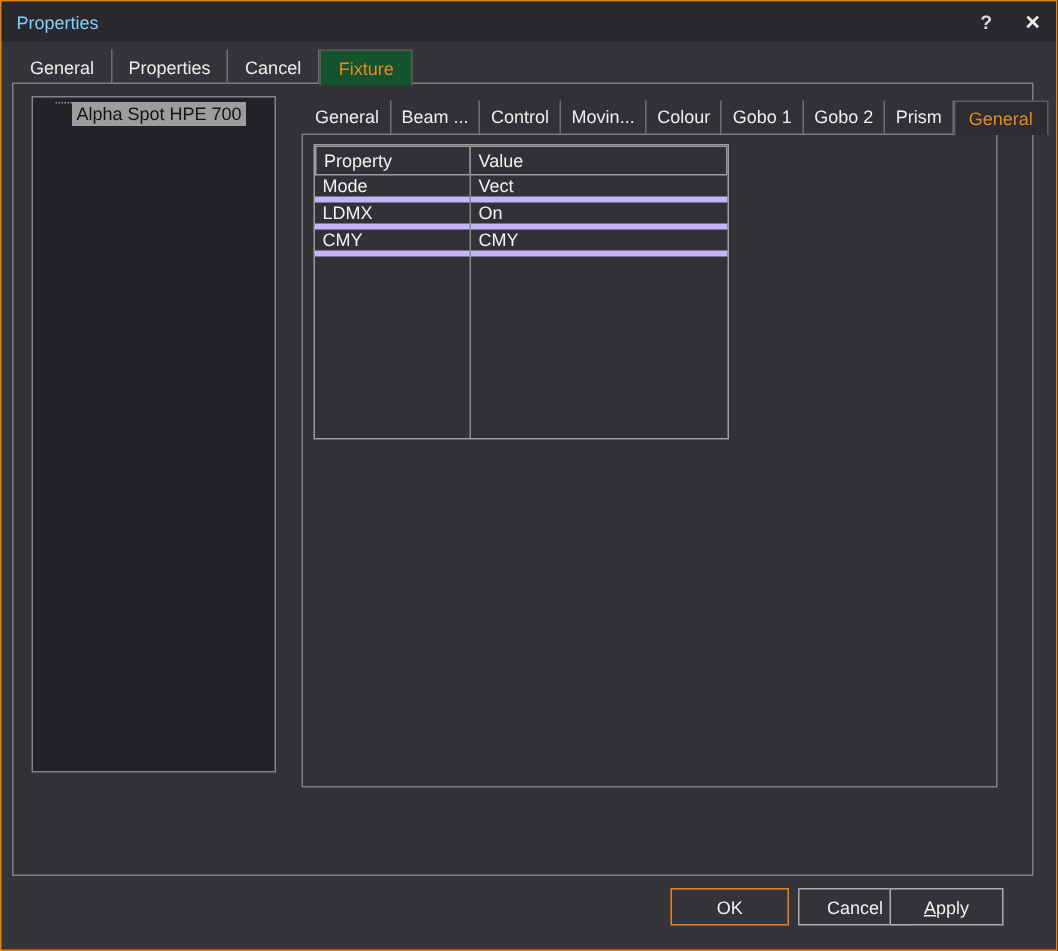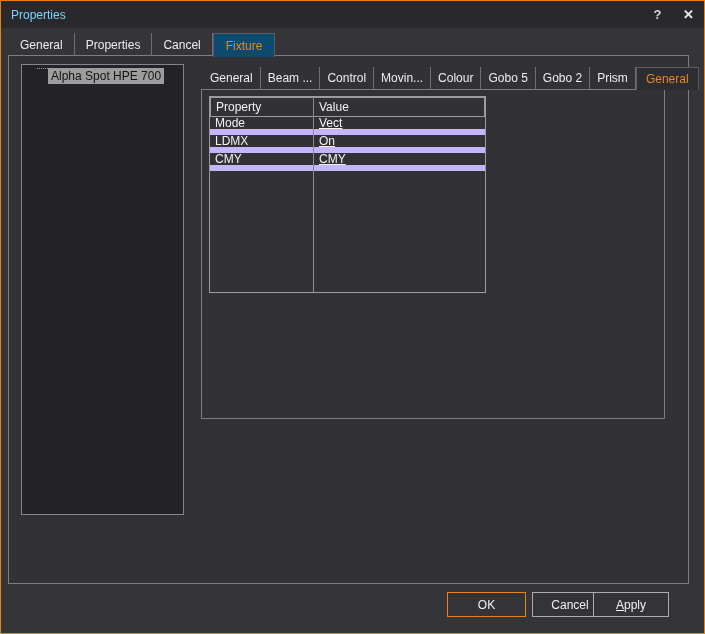--- a/index.html
+++ b/index.html
@@ -32,21 +32,21 @@
   .outer-tabs {
     position: absolute; left: 8px; top: 32px; height: 23px;
     display: flex; align-items: stretch; z-index: 3;
   }
   .otab {
     display: flex; align-items: center; padding: 0 11px;
     color: #ededed; white-space: nowrap;
   }
   .otab:not(.active):not(:last-child) { border-right: 1px solid #6f6e74; }
   .otab.active {
-    background: #0c4a6e; color: #e8891f;
+    background: #14532d; color: #e8891f;
     border: 1px solid #5c5b61; border-bottom: none;
     height: 24px; margin-bottom: -1px; padding: 0 12px;
   }
 
   
   .fixture-page {
     position: absolute; left: 7px; top: 54px; width: 681px; height: 529px;
     background: #323136; border: 1px solid #7e7d83; z-index: 2;
   }
 
@@ -73,43 +73,43 @@
   }
   .itab:not(.active):not(:last-child) { border-right: 1px solid #6f6e74; }
   .itab.active {
     background: #2d2c30; color: #e8891f;
     border: 1px solid #5c5b61; border-bottom: none;
     height: 23px; margin-bottom: -1px; padding: 0 9px;
   }
 
   
   .inner-page {
-    position: absolute; left: 192px; top: 33px; width: 464px; height: 330px;
+    position: absolute; left: 192px; top: 33px; width: 464px; height: 436px;
     background: #323136; border: 1px solid #7e7d83; z-index: 2;
   }
 
   
   .prop-table {
     position: absolute; left: 7px; top: 6px; width: 277px; height: 197px;
     border: 1px solid #9c9c9c;
   }
   .prop-table .vsep {
     position: absolute; left: 103px; top: 0; bottom: 0; width: 1px; background: #8a8a8a;
   }
   .thead { display: flex; height: 20px; }
   .hcell {
     border: 1px solid #9c9c9c; background: #323136;
     display: flex; align-items: center; padding-left: 5px;
   }
   .hcell.c1 { width: 104px; }
   .hcell.c2 { flex: 1; margin-left: -1px; }
-  .trow { display: flex; height: 18px; border-bottom: 6px solid #c4b5fd; }
+  .trow { display: flex; height: 18px; border-bottom: 4px solid #c4b5fd; }
   .tcell { display: flex; align-items: center; padding-left: 5px; }
   .tcell.c1 { width: 104px; }
-  .tcell.c2 { flex: 1; text-decoration: underline; }
+  .tcell.c2 { flex: 1; }
 
   
   .btn {
     position: absolute; top: 591px; height: 25px;
     background: #343338; border: 1px solid #acacac; color: #f1f1f1;
     display: flex; align-items: center; justify-content: center;
     font-family: "Liberation Sans", sans-serif; font-size: 12px;
   }
   .btn.ok { left: 446px; width: 79px; border: 1px solid #e8821d; }
   .btn.cancel { left: 531px; width: 76px; }
@@ -148,21 +148,21 @@
         <span class="tree-label">Alpha Spot HPE 700</span>
       </div>
     </div>
 
     <div class="inner-tabs">
       <span class="itab">General</span>
       <span class="itab">Beam ...</span>
       <span class="itab">Control</span>
       <span class="itab">Movin...</span>
       <span class="itab">Colour</span>
-      <span class="itab">Gobo 5</span>
+      <span class="itab">Gobo 1</span>
       <span class="itab">Gobo 2</span>
       <span class="itab">Prism</span>
       <span class="itab active">General</span>
     </div>
 
     <div class="inner-page">
 
       <div class="prop-table">
         <div class="vsep"></div>
 

